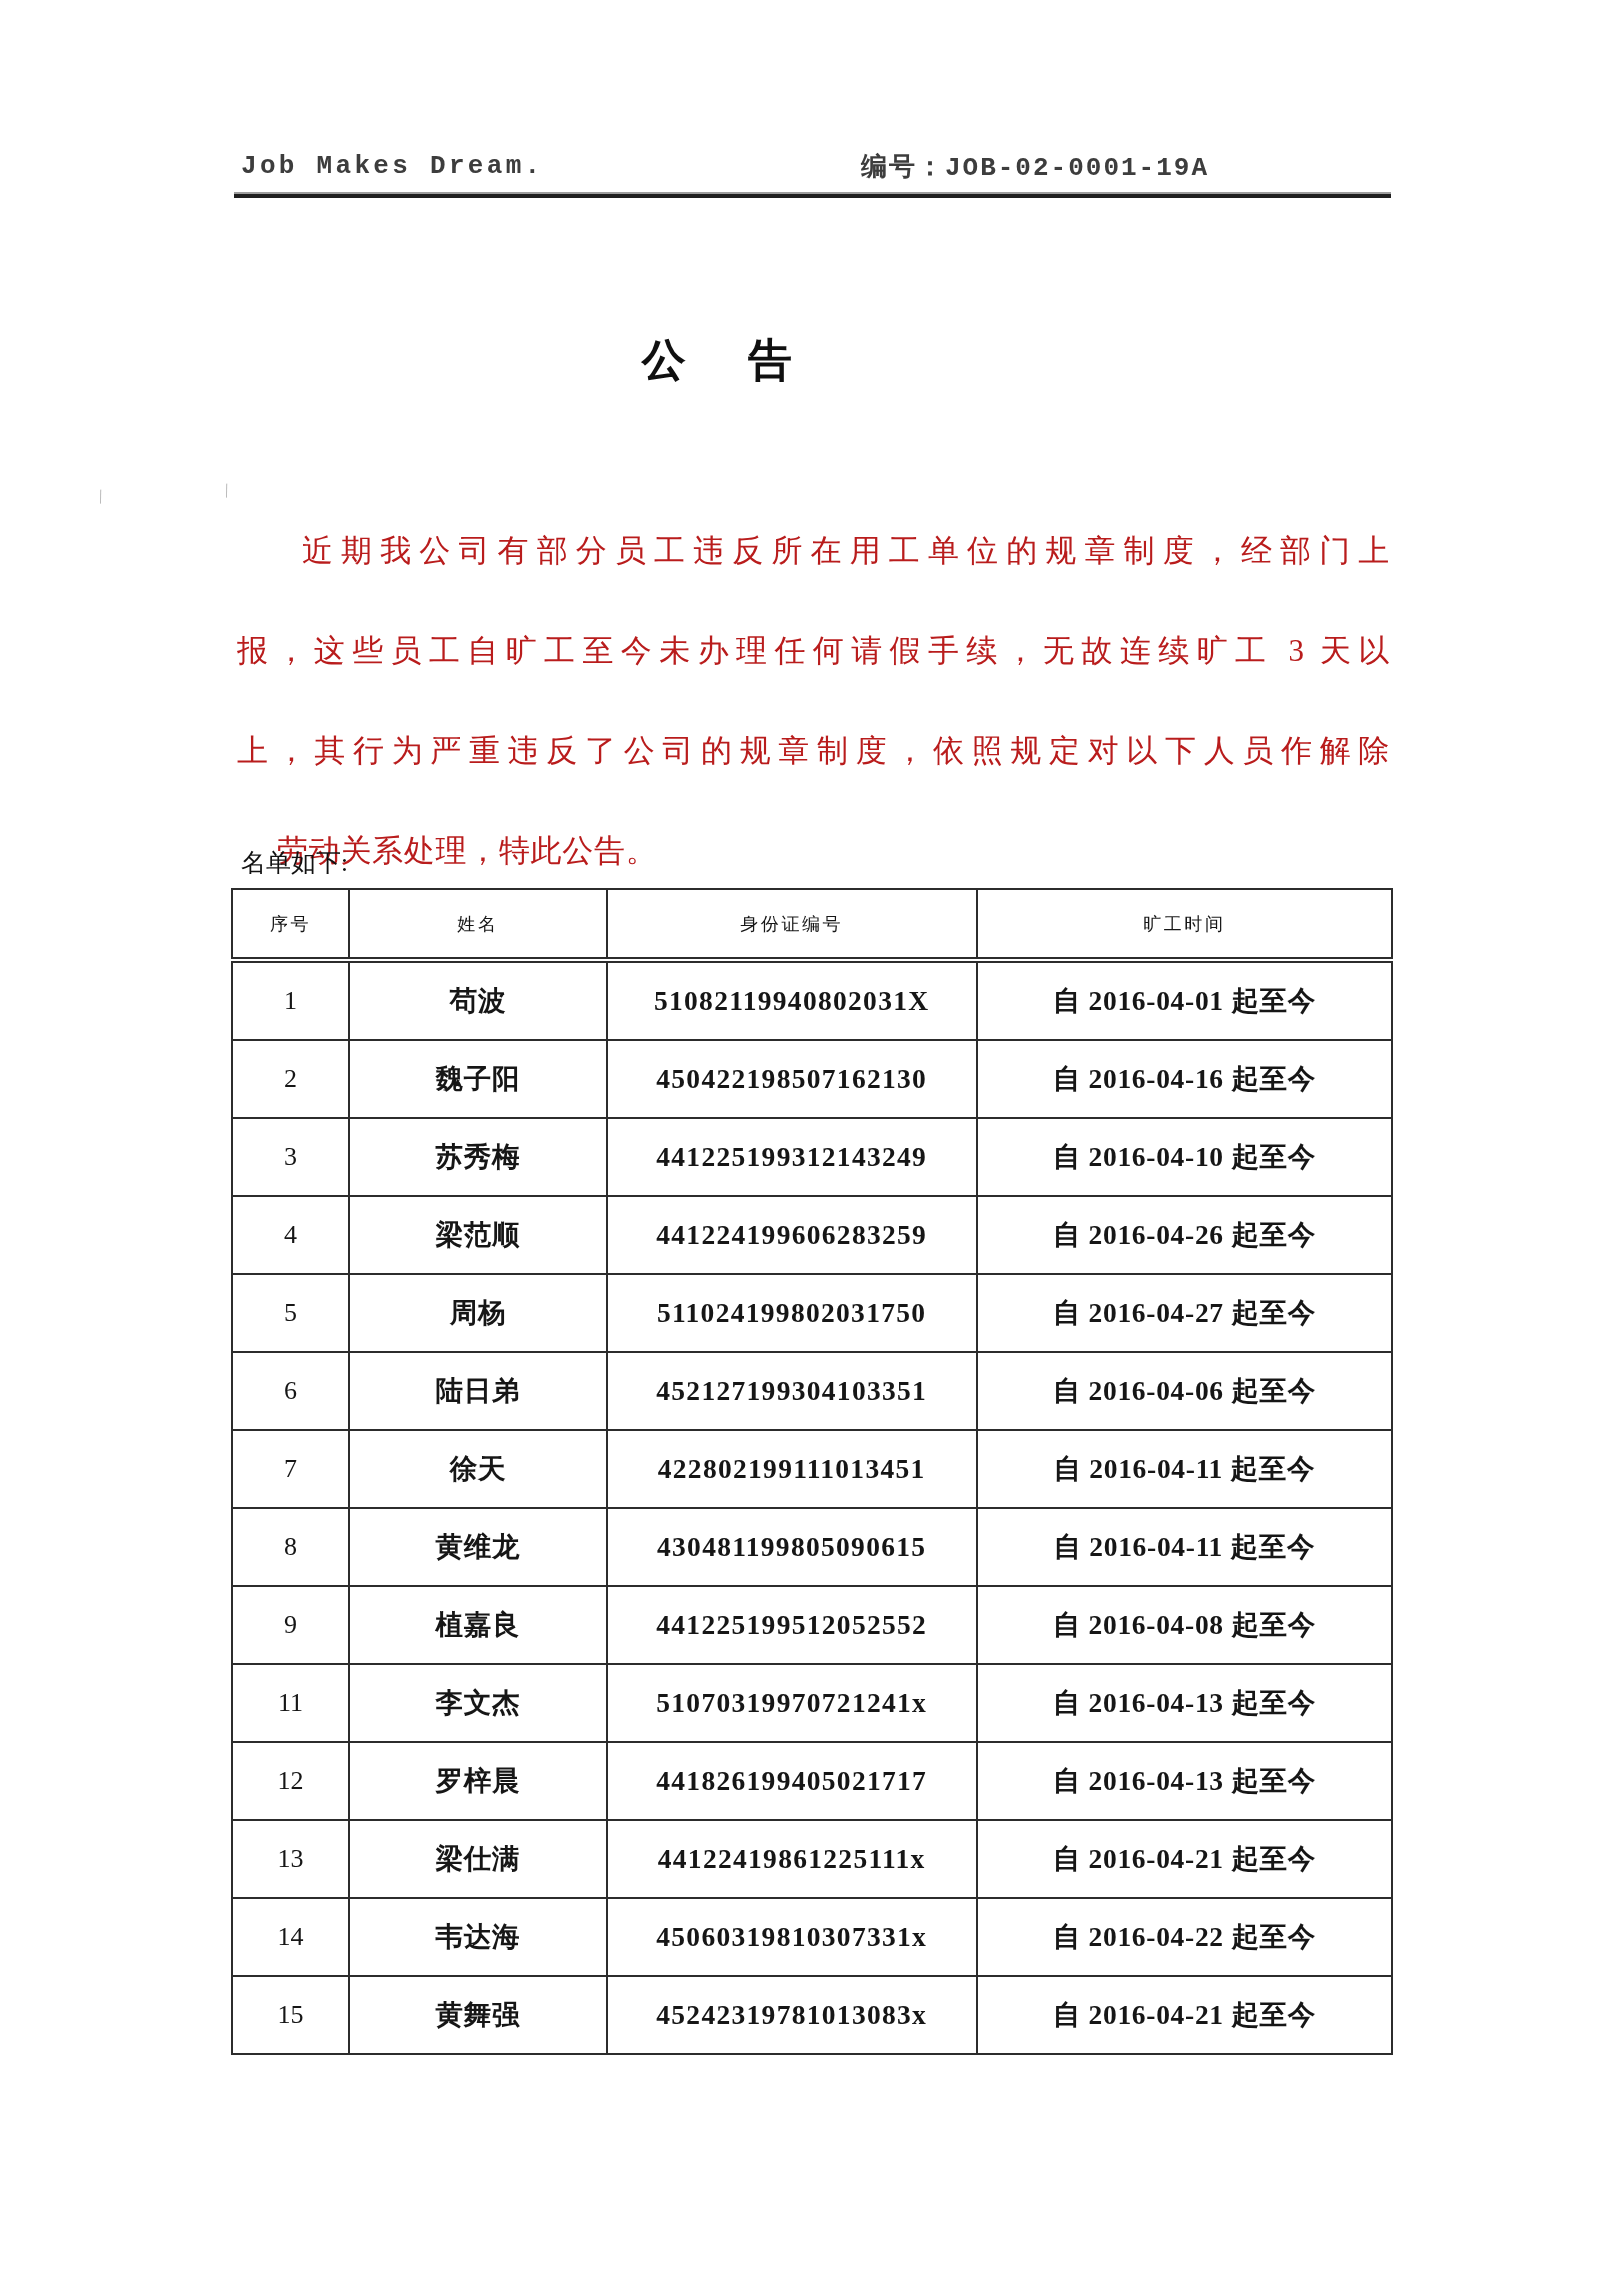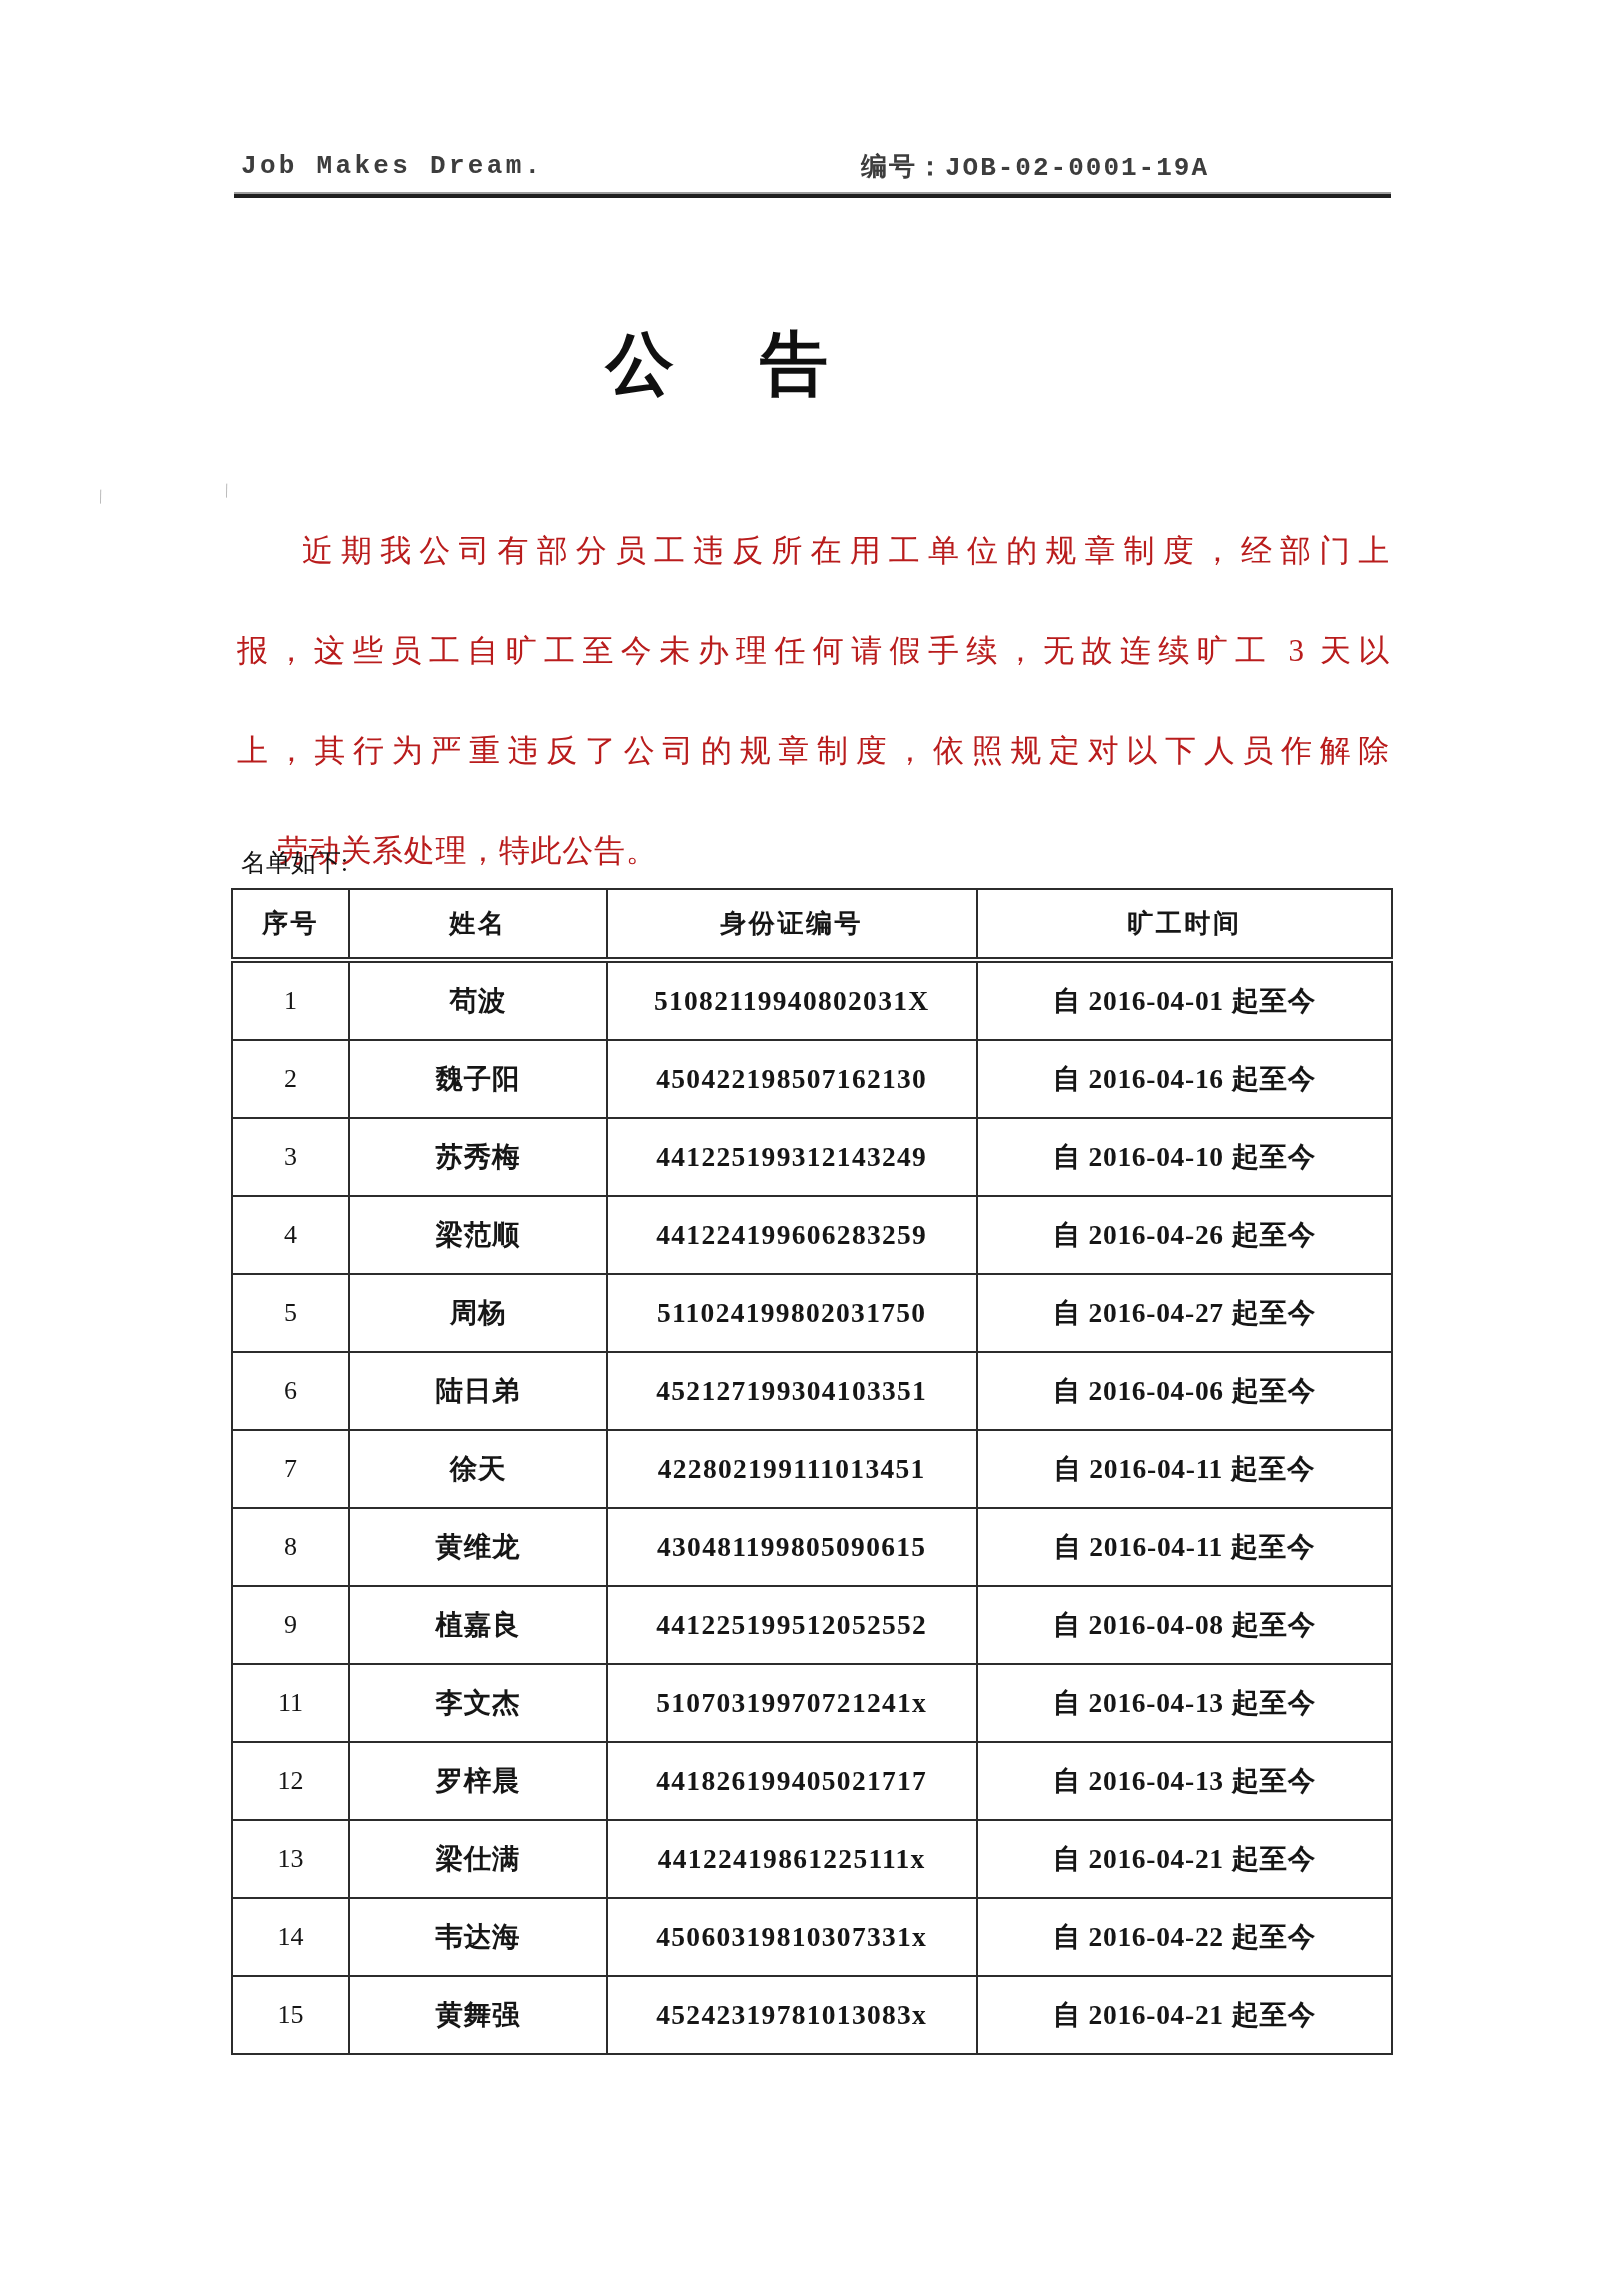--- a/index.html
+++ b/index.html
@@ -28,22 +28,22 @@
   .hdr-rule{
     position:absolute;left:234px;top:194px;width:1157px;height:3.9px;
     background:#1f1f1f;
     box-shadow:0 -2px 0 rgba(40,40,40,.45);
   }
 
   
   .doc-title{
     position:absolute;left:0;right:0;top:319px;
     text-align:center;
-    font-size:68px;font-weight:bold;color:#101010;
-    letter-spacing:9.2px;margin:0;
+    font-size:44px;font-weight:bold;color:#101010;
+    letter-spacing:9.2px;margin:12px;
   }
 
   
   .artifact{
     position:absolute;color:#b5b5b5;font-size:19.6px;
     transform:rotate(-18deg);
   }
   .artifact.a1{left:98px;top:486px;}
   .artifact.a2{left:224px;top:480px;}
 
@@ -74,21 +74,21 @@
   .roster col.w-no{width:10.1%;}
   .roster col.w-name{width:22.2%;}
   .roster col.w-id{width:31.9%;}
   .roster col.w-period{width:35.8%;}
   .roster th,.roster td{
     border:2.6px solid #2c2c2c;
     text-align:center;vertical-align:middle;
     color:#161616;
   }
   .roster th{
-    height:65px;font-size:26px;font-weight:bold;letter-spacing:2.6px;
+    height:65px;font-size:18px;font-weight:normal;letter-spacing:2.6px;
     border-bottom:6.5px double #2c2c2c;
   }
   .roster td{height:74px;font-size:27.5px;font-weight:bold;letter-spacing:0.7px;}
   .roster td.c-no{font-weight:normal;font-size:26px;letter-spacing:0;}
   .roster td.c-id{letter-spacing:1.3px;}
 
   
   .stamp{
     position:absolute;left:1437px;top:1533px;width:458px;height:458px;
     opacity:.82;filter:blur(0.3px);

